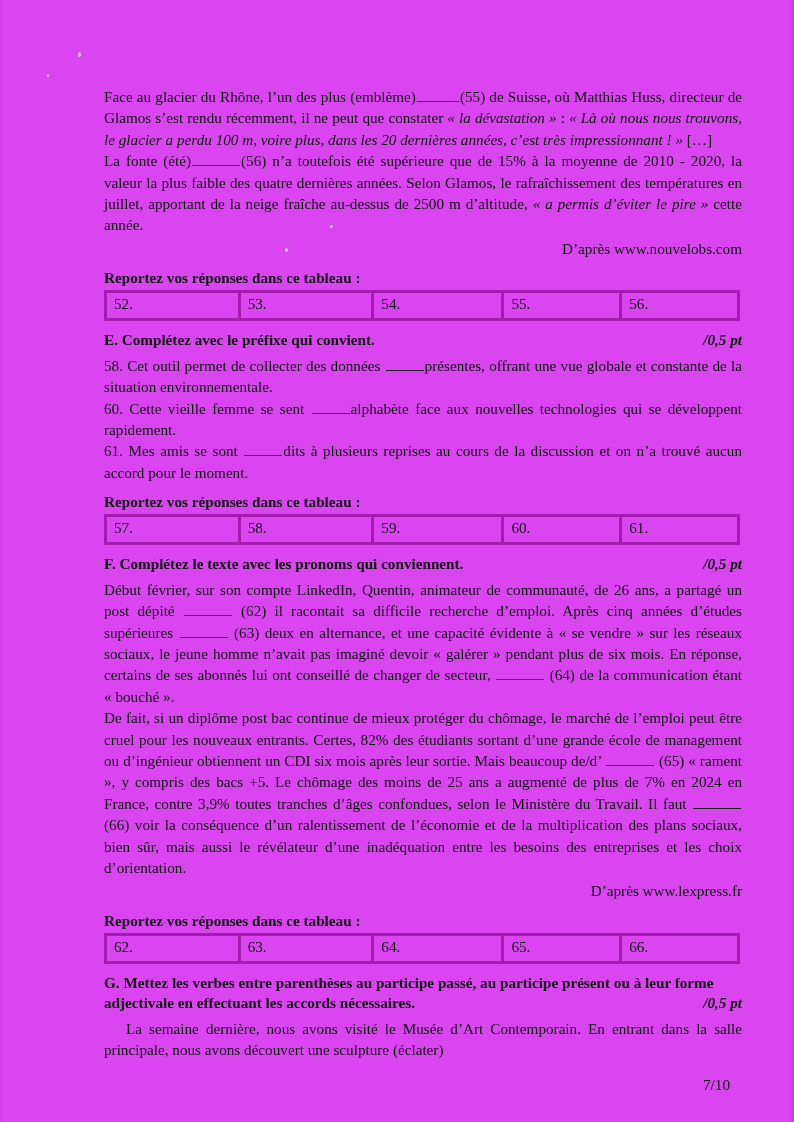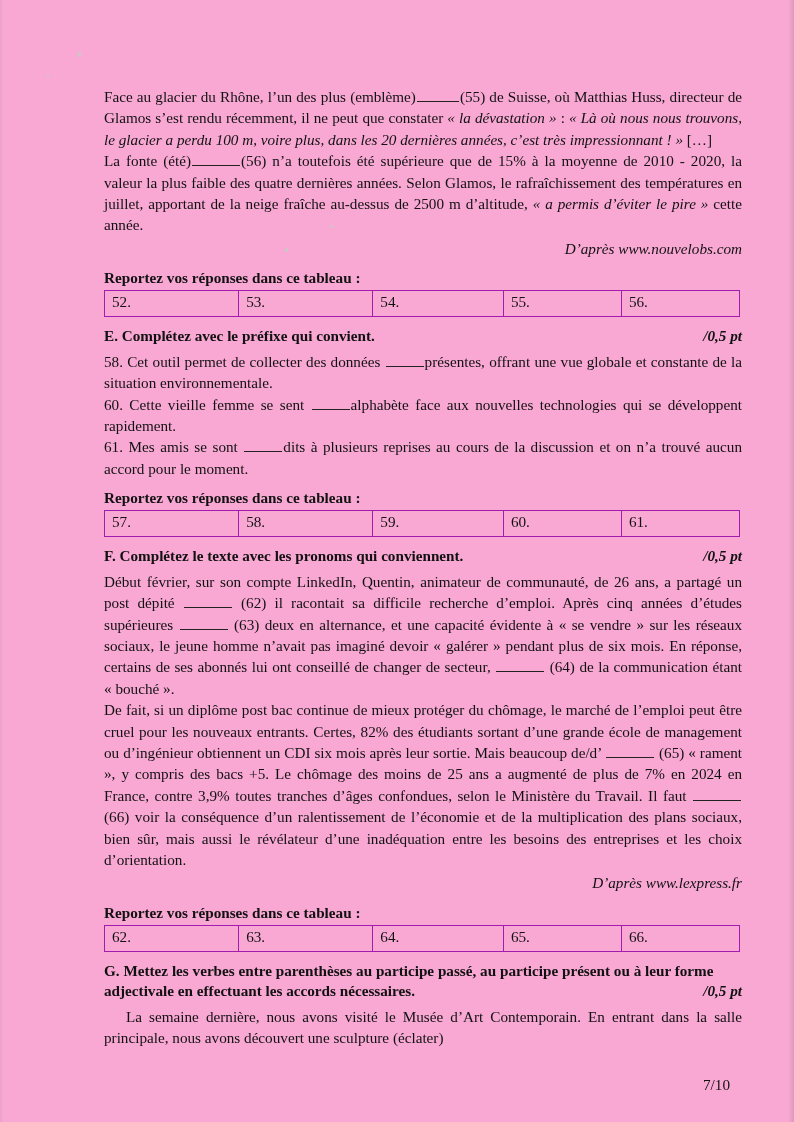--- a/index.html
+++ b/index.html
@@ -5,21 +5,21 @@
 <style>
   html, body {
     margin: 0;
     padding: 0;
     background: #ffffff;
   }
   .page {
     position: relative;
     width: 794px;
     height: 1122px;
-    background: #f9a8d4;
+    background: #d946ef;
     box-sizing: border-box;
     overflow: hidden;
     font-family: "Liberation Serif", "DejaVu Serif", serif;
     color: #111111;
   }
   
   .scan-edge-right {
     position: absolute;
     top: 0; right: 0;
     width: 6px; height: 1122px;
@@ -62,36 +62,35 @@
     margin: 0 1px;
   }
   .blank.w1 { width: 42px; }
   .blank.w2 { width: 48px; }
   .blank.w3 { width: 38px; }
   .attrib {
     margin: 2px 0 0 0;
     font-size: 15.2px;
     line-height: 21.4px;
     text-align: right;
-    font-style: italic;
   }
   .report-label {
     margin: 9px 0 3px 0;
     font-size: 15.2px;
     line-height: 19px;
     font-weight: bold;
   }
   table.answers {
     border-collapse: collapse;
     width: 636px;
     table-layout: fixed;
     margin: 0 0 9px 0;
   }
   table.answers td {
-    border: 1px solid #a21caf;
+    border: 3px solid #a21caf;
     height: 23px;
     padding: 1px 0 1px 7px;
     font-size: 15.2px;
     line-height: 20px;
     vertical-align: top;
   }
   .section-head {
     margin: 9px 0 4px 0;
     font-size: 15.2px;
     line-height: 20.5px;

